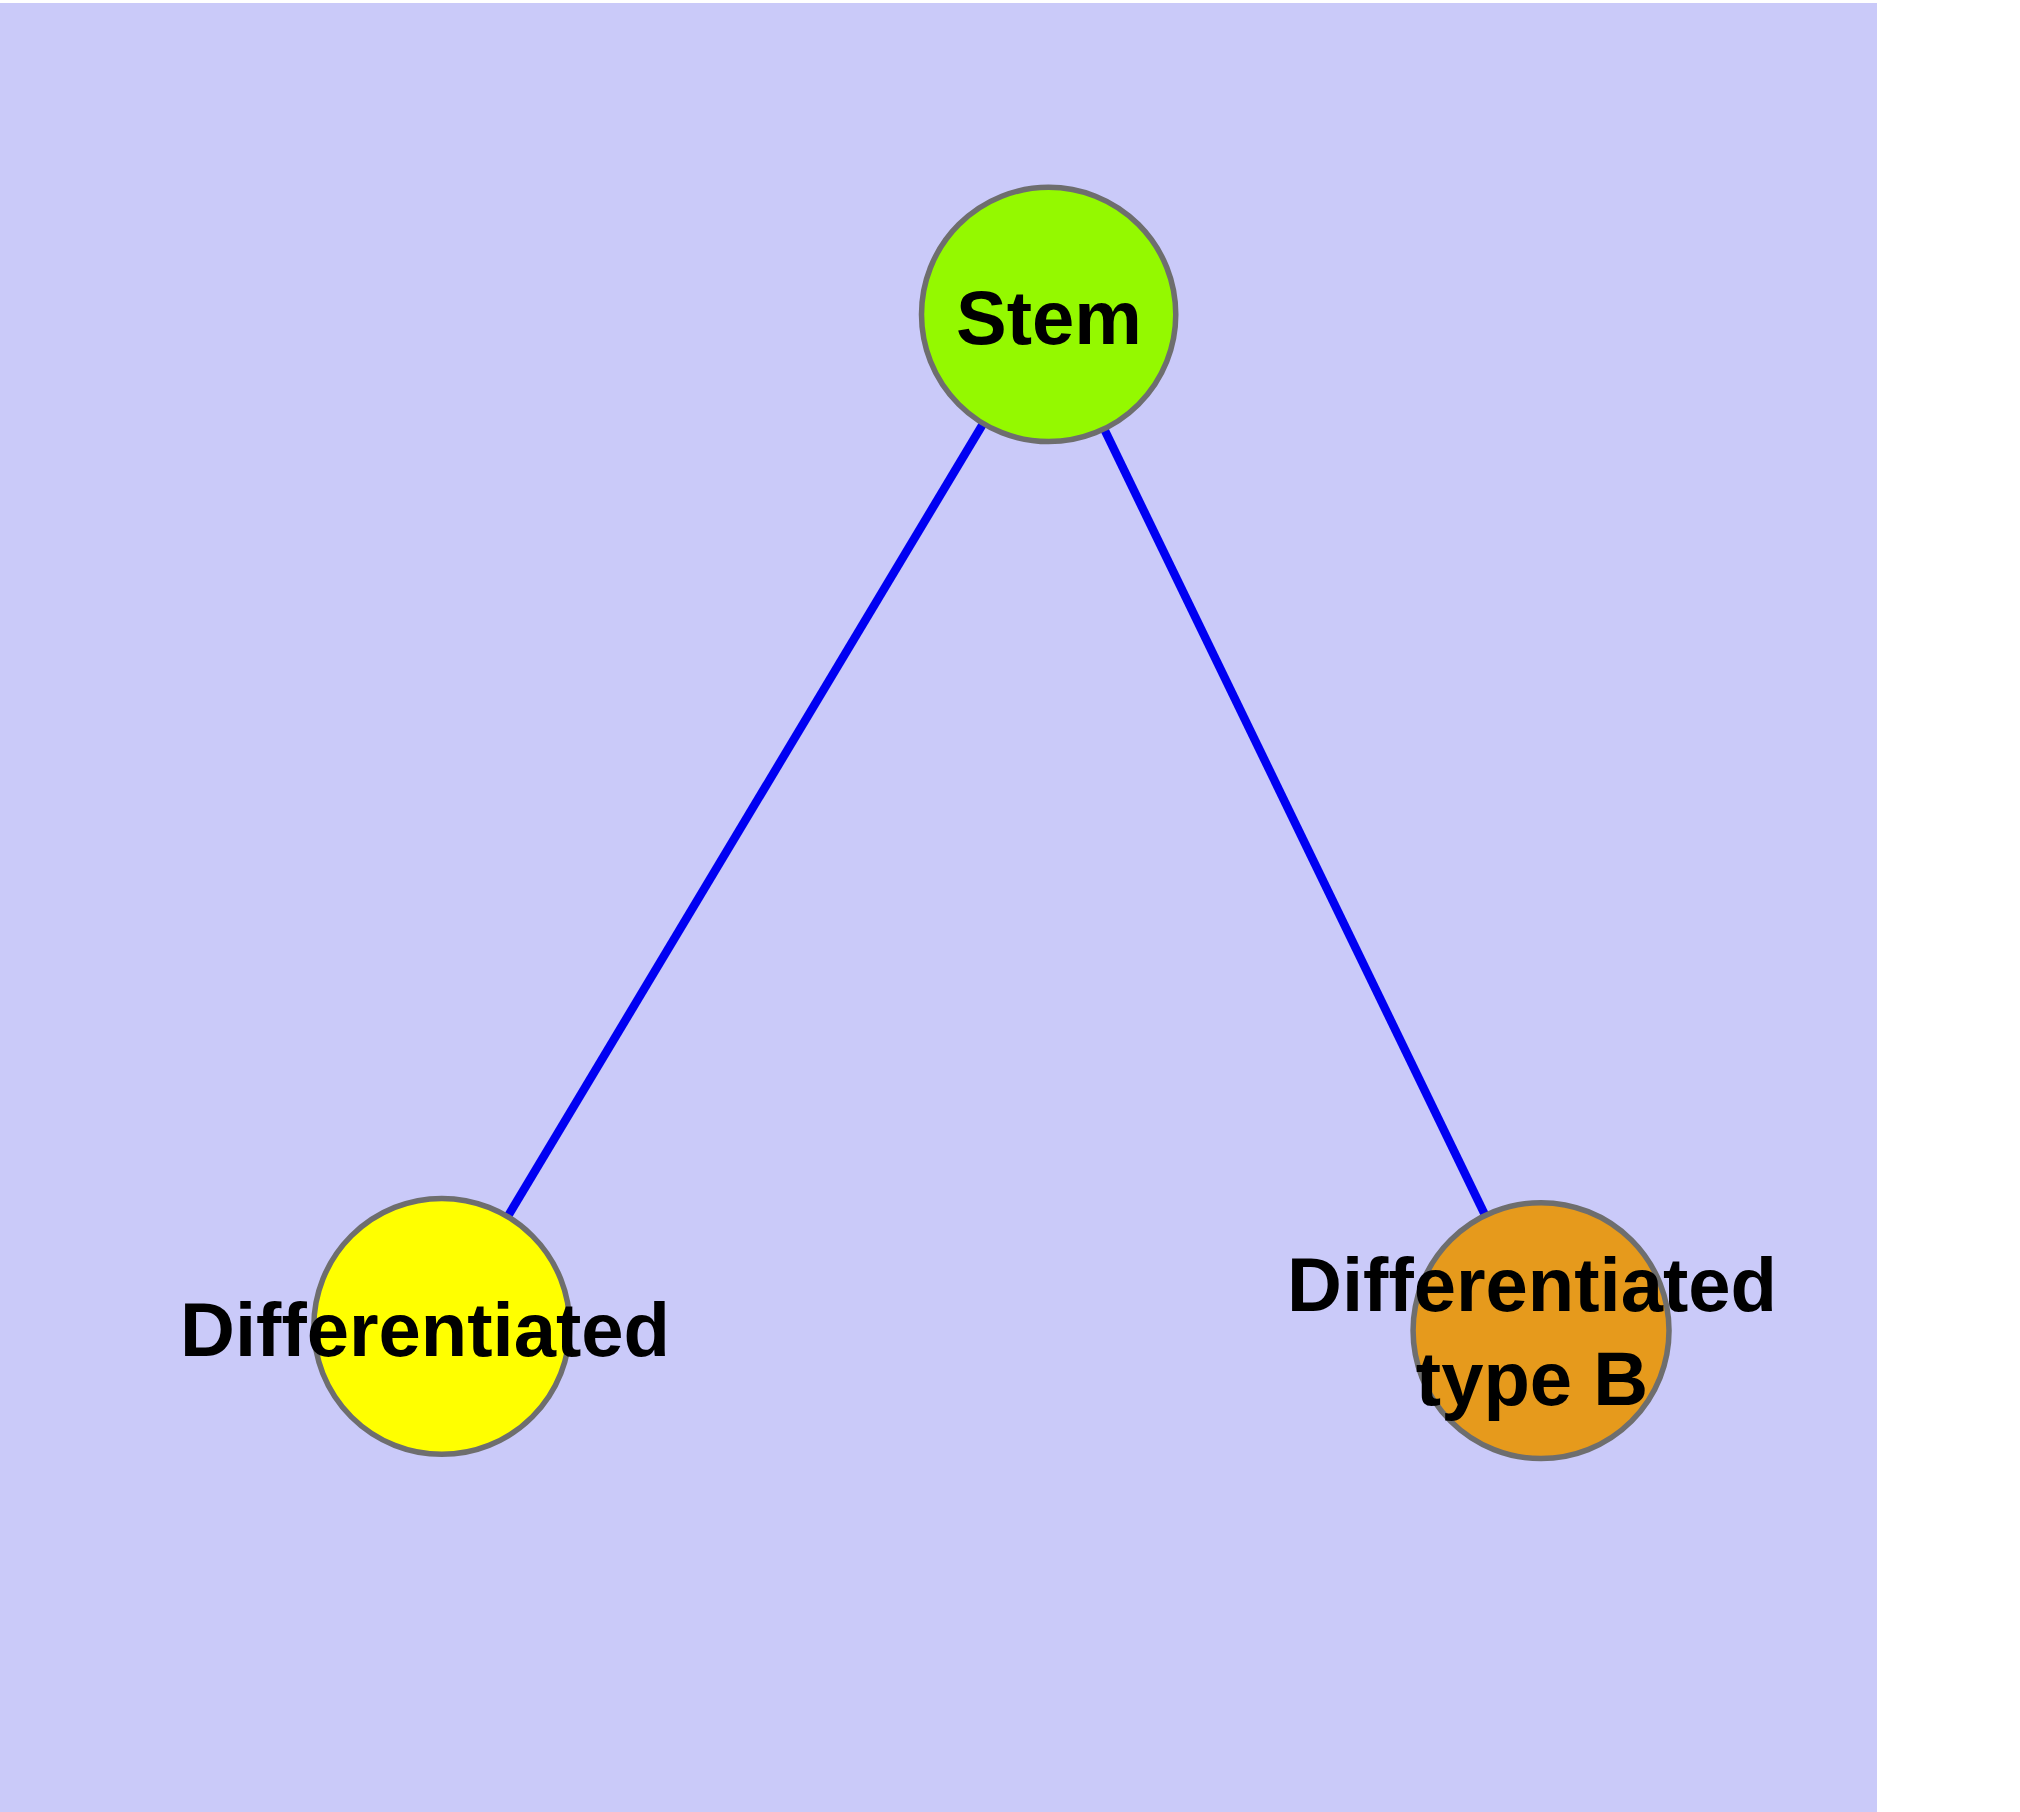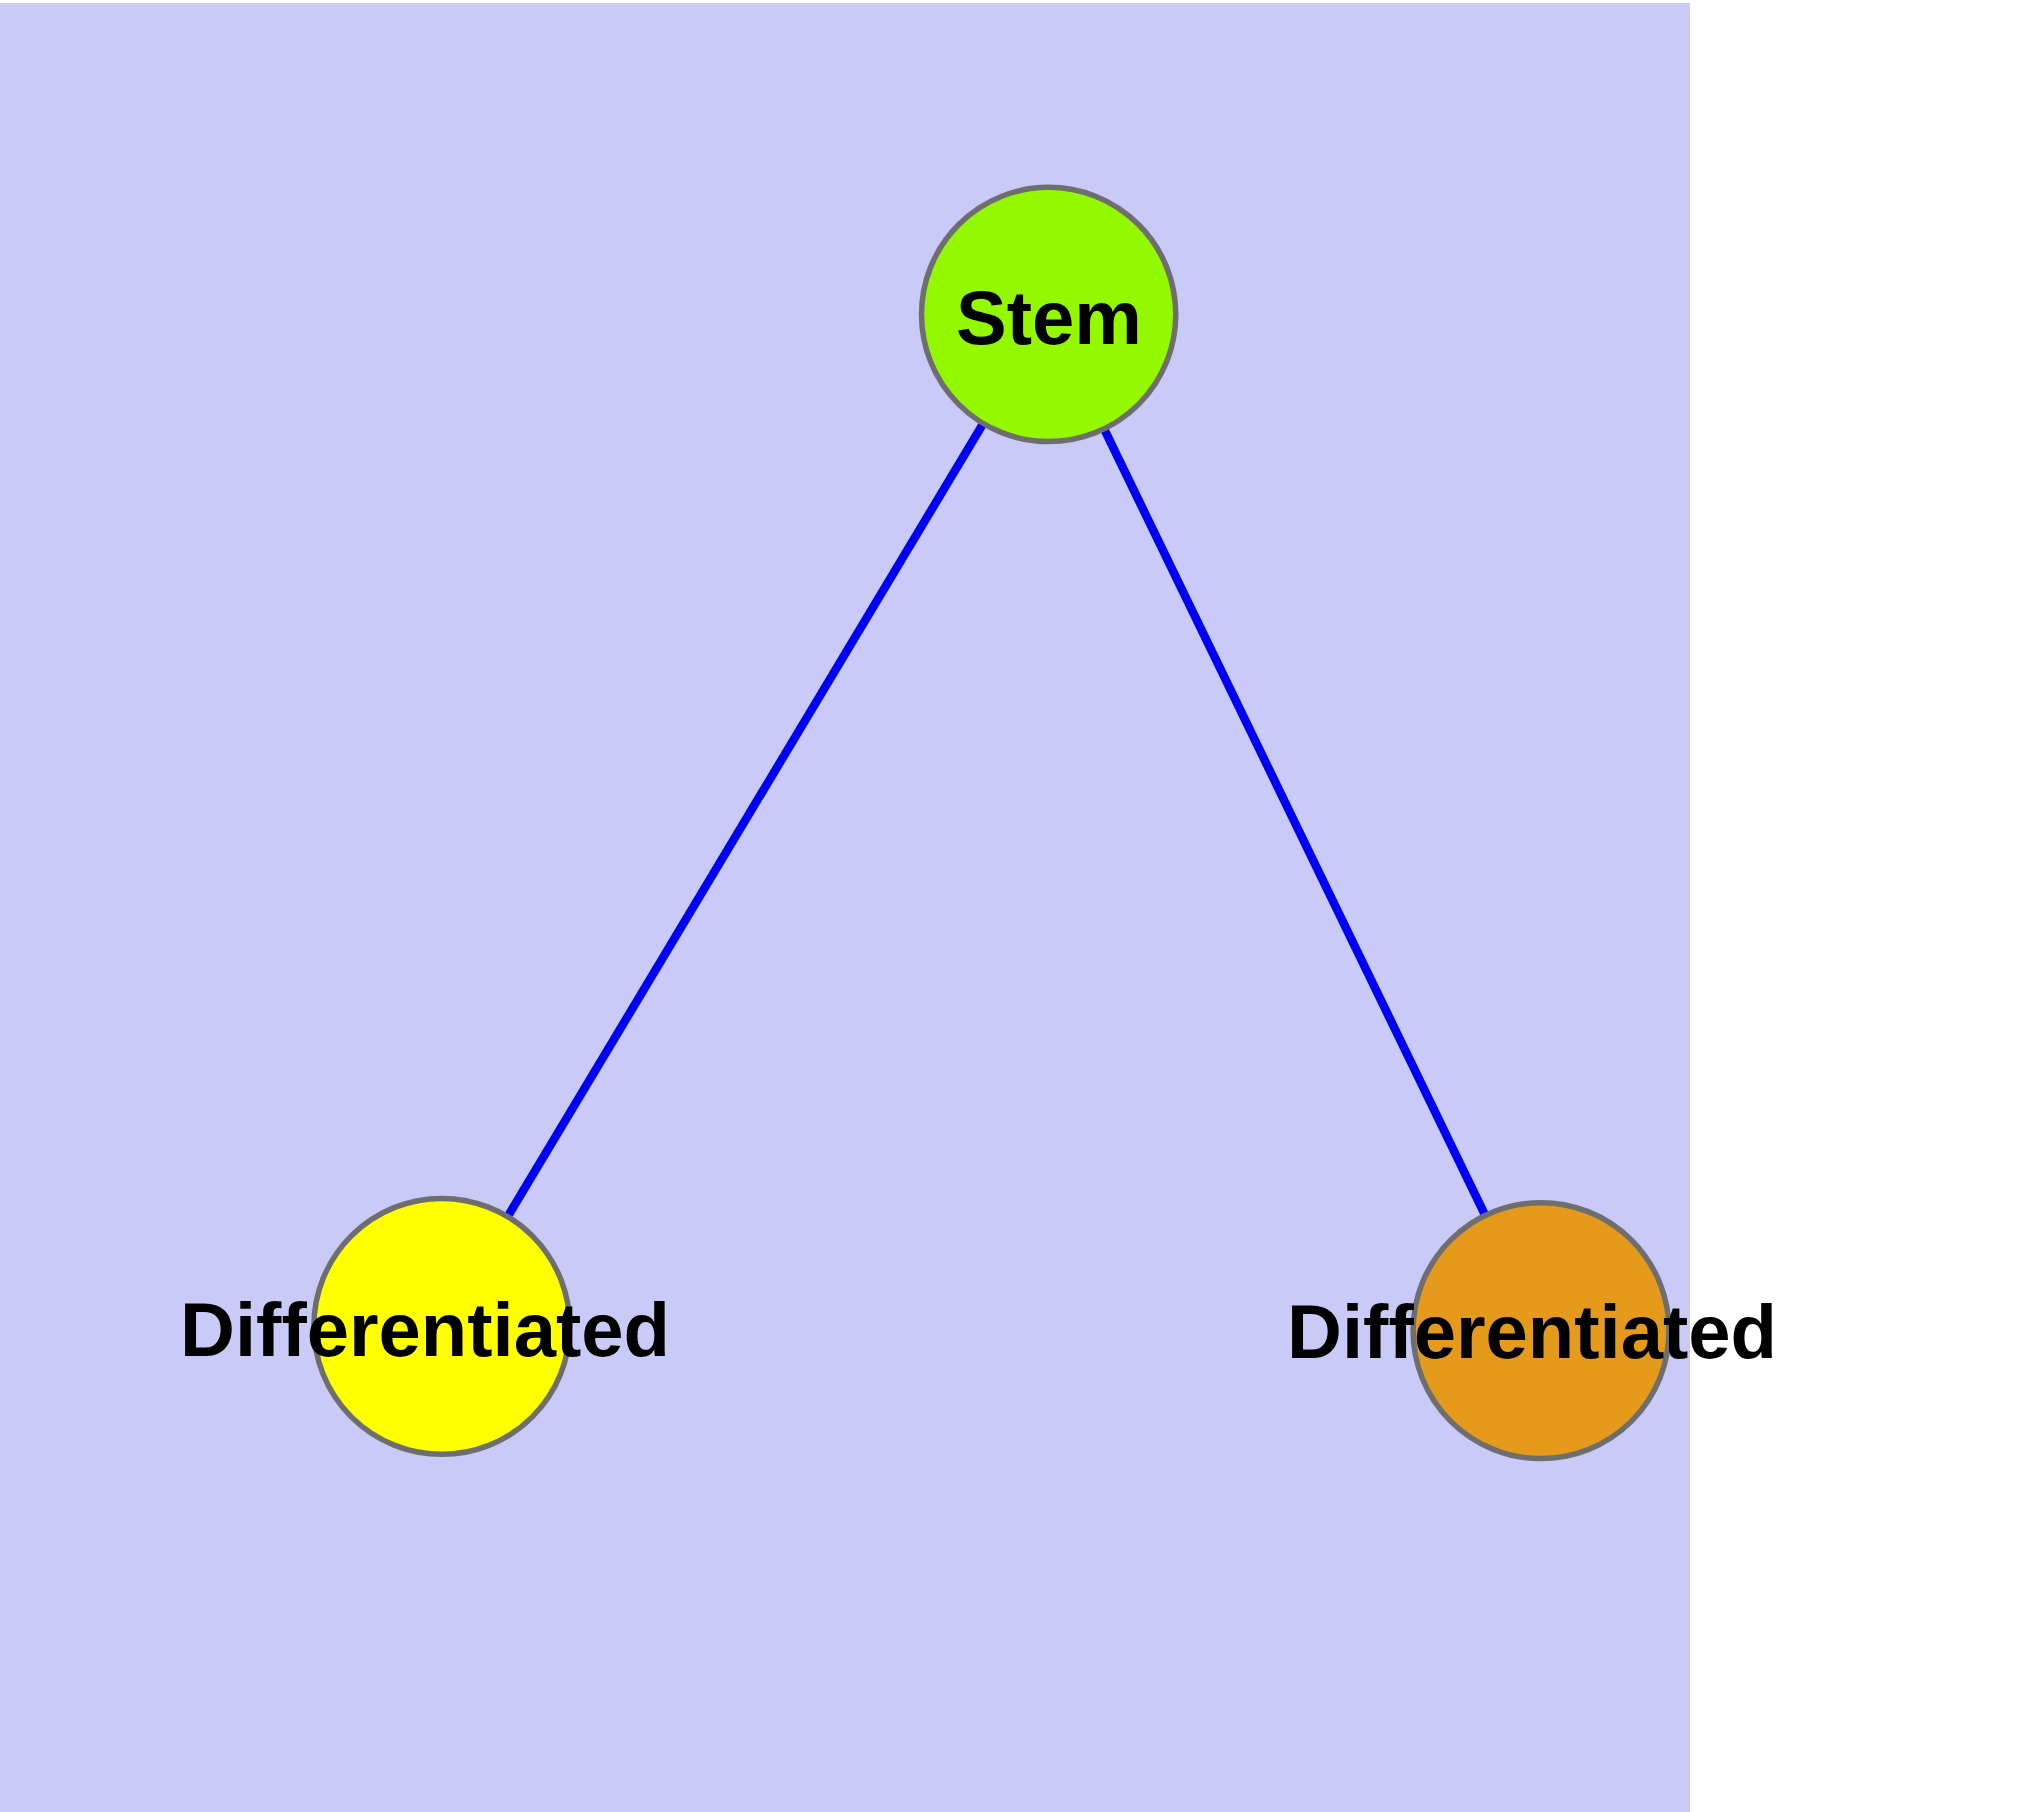--- a/index.html
+++ b/index.html
@@ -7,21 +7,21 @@
     padding: 0;
   }
   body {
     width: 2021px;
     height: 1812px;
     overflow: hidden;
     font-family: "Liberation Sans", sans-serif;
   }
   .stage {
     position: relative;
-    width: 1690px;
+    width: 1877px;
     height: 1812px;
     background: #cacaf9; 
   }
   .top-strip {
     position: absolute;
     left: 0; top: 0;
     width: 100%;
     height: 2.5px;
     background: #ffffff; 
   }
@@ -72,16 +72,17 @@
   </svg>
 
   <div class="node-label label-stem" style="color: rgb(0, 0, 0);">Stem</div>
 
   <div class="node-label label-type-a" style="color: rgb(0, 0, 0);">
     <div>Differentiated</div>
   </div>
 
   <div class="node-label label-type-b" style="color: rgb(0, 0, 0);">
     <div>Differentiated</div>
+    <div>type B</div>
   </div>
 
 </div>
 
 
 </body></html>

